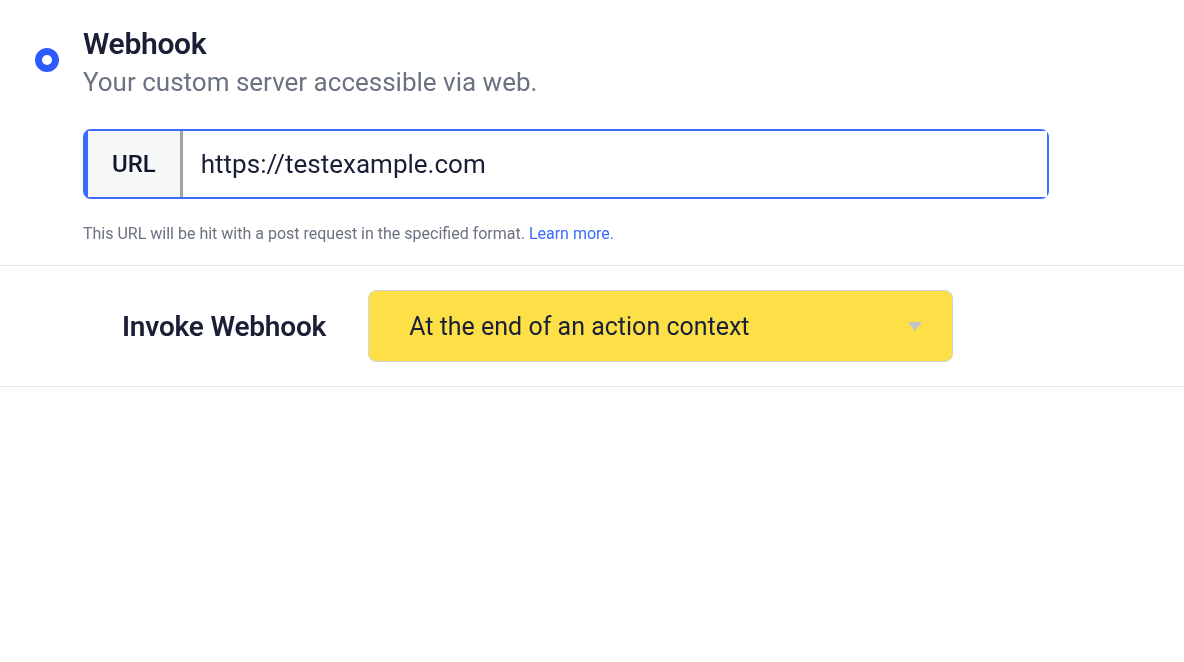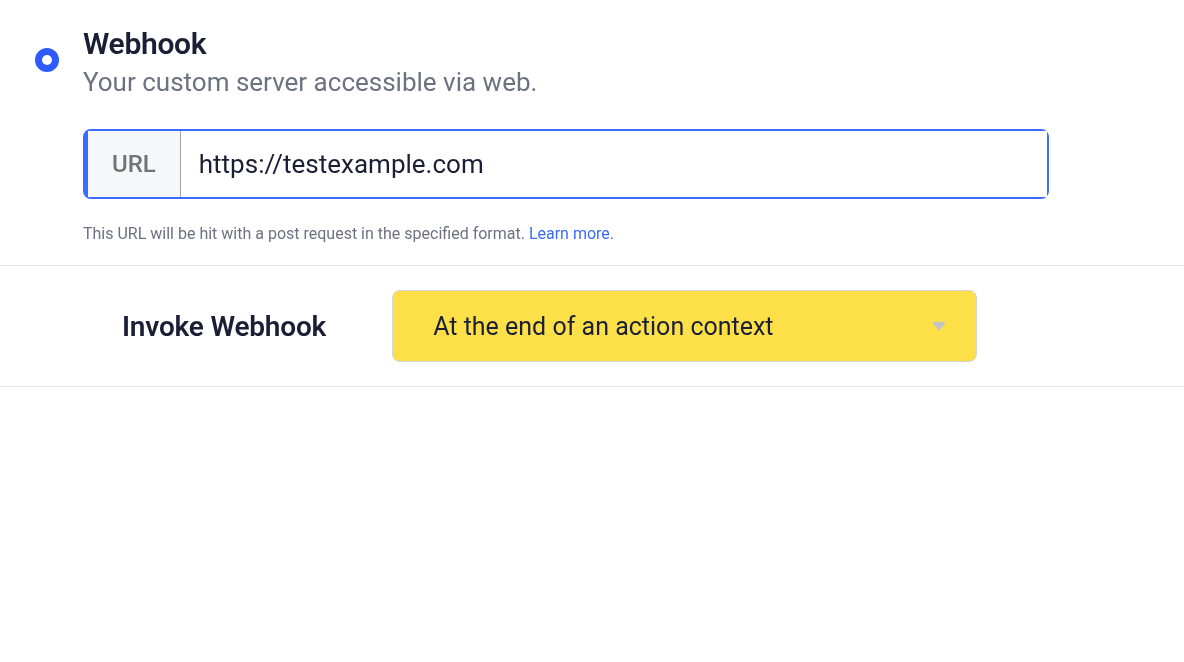--- a/index.html
+++ b/index.html
@@ -54,22 +54,22 @@
       margin-bottom: 24px;
       height: 70px;
     }
     .url-label {
       background: #f6f7f9;
       padding: 8px 24px;
       display: flex;
       align-items: center;
       font-size: 24px;
       font-weight: 500;
-      color: #737373;
-      border-right: 1px solid #a3a3a3;
+      color: #0f172a;
+      border-right: 3px solid #a3a3a3;
     }
     .url-input {
       flex: 1;
       border: none;
       outline: none;
       font-size: 26px;
       padding: 0 18px;
       color: #1a1f36;
       font-family: inherit;
     }
@@ -88,21 +88,21 @@
       border: none;
       border-top: 1px solid #e5e7eb;
       margin-left: -35px;
     }
     .section {
       padding-top: 24px;
     }
     .section-row {
       display: flex;
       align-items: center;
-      gap: 66px;
+      gap: 42px;
       margin-bottom: 24px;
     }
     .section-title {
       font-size: 28px;
       font-weight: 600;
       color: #1a1f36;
       letter-spacing: -0.2px;
     }
     .select {
       flex: 1;

